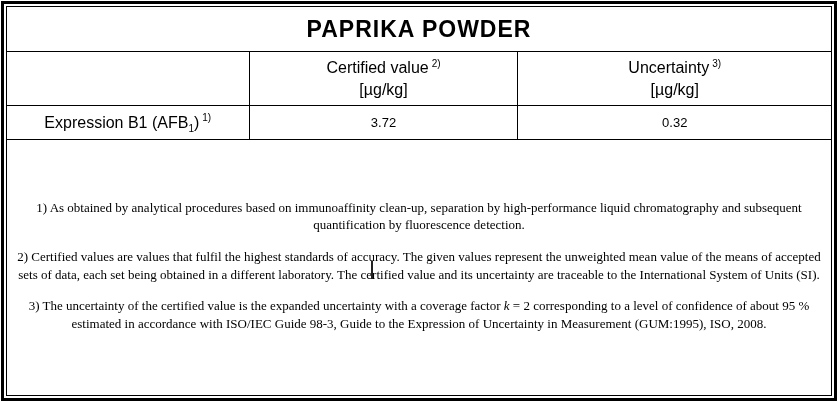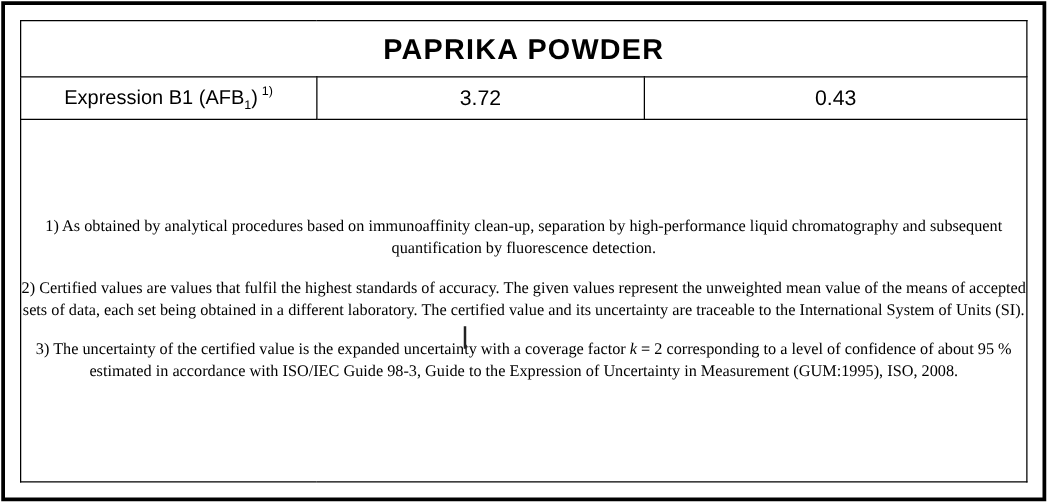--- a/index.html
+++ b/index.html
@@ -8,21 +8,21 @@
     width: 838px; height: 402px;
     background: #ffffff;
     font-family: "Liberation Sans", "DejaVu Sans", sans-serif;
     color: #000;
   }
   .page {
     position: absolute;
     left: 1px; top: 1px;
     width: 836px; height: 400px;
     border: 3px solid #000;
-    padding: 12px;
+    padding: 2px;
   }
   table.cert-table {
     width: 100%; height: 100%;
     border-collapse: collapse;
     table-layout: fixed;
   }
   table.cert-table td {
     border: 1.5px solid #000;
     text-align: center;
     vertical-align: middle;
@@ -41,21 +41,21 @@
   .header-row td {
     height: 54px;
     font-size: 16px;
     line-height: 1.35;
   }
   .data-row td {
     height: 34px;
     font-size: 16px;
   }
   .data-row td.value-cell {
-    font-size: 17px;
+    font-size: 13px;
   }
   sup.fn-ref {
     font-size: 10px;
     vertical-align: super;
     margin-left: 3px;
     line-height: 0;
   }
   sub.chem-sub {
     font-size: 10px;
     vertical-align: sub;
@@ -86,26 +86,37 @@
   <table class="cert-table">
     <colgroup>
       <col style="width:29.4%">
       <col style="width:32.6%">
       <col style="width:38.0%">
     </colgroup>
     <tbody>
       <tr class="title-row">
         <td colspan="3">PAPRIKA POWDER</td>
       </tr>
+      <tr class="header-row">
+        <td></td>
+        <td>
+          <span>Certified value</span><sup class="fn-ref">2)</sup><br>
+          <span>[µg/kg]</span>
+        </td>
+        <td>
+          <span>Uncertainty</span><sup class="fn-ref">3)</sup><br>
+          <span>[µg/kg]</span>
+        </td>
+      </tr>
       <tr class="data-row">
         <td>
           <span>Expression B1 (AFB</span><sub class="chem-sub">1</sub><span>)</span><sup class="fn-ref">1)</sup>
         </td>
         <td class="value-cell">3.72</td>
-        <td class="value-cell">0.43</td>
+        <td class="value-cell">0.32</td>
       </tr>
       <tr class="footnotes-row">
         <td colspan="3">
           <p class="footnote"><span>1) As obtained by analytical procedures based on immunoaffinity clean-up, separation by high-performance liquid chromatography and subsequent quantification by fluorescence detection.</span><i></i><span></span></p>
           <p class="footnote"><span>2) Certified values are values that fulfil the highest standards of accuracy. The given values represent the unweighted mean value of the means of accepted sets of data, each set being obtained in a different laboratory. The certified value and its uncertainty are traceable to the International System of Units (SI).</span><i></i><span></span></p>
           <p class="footnote"><span>3) The uncertainty of the certified value is the expanded uncertainty with a coverage factor </span><i>k</i><span> = 2 corresponding to a level of confidence of about 95 % estimated in accordance with ISO/IEC Guide 98-3, Guide to the Expression of Uncertainty in Measurement (GUM:1995), ISO, 2008.</span></p>
         </td>
       </tr>
     </tbody>
   </table>

